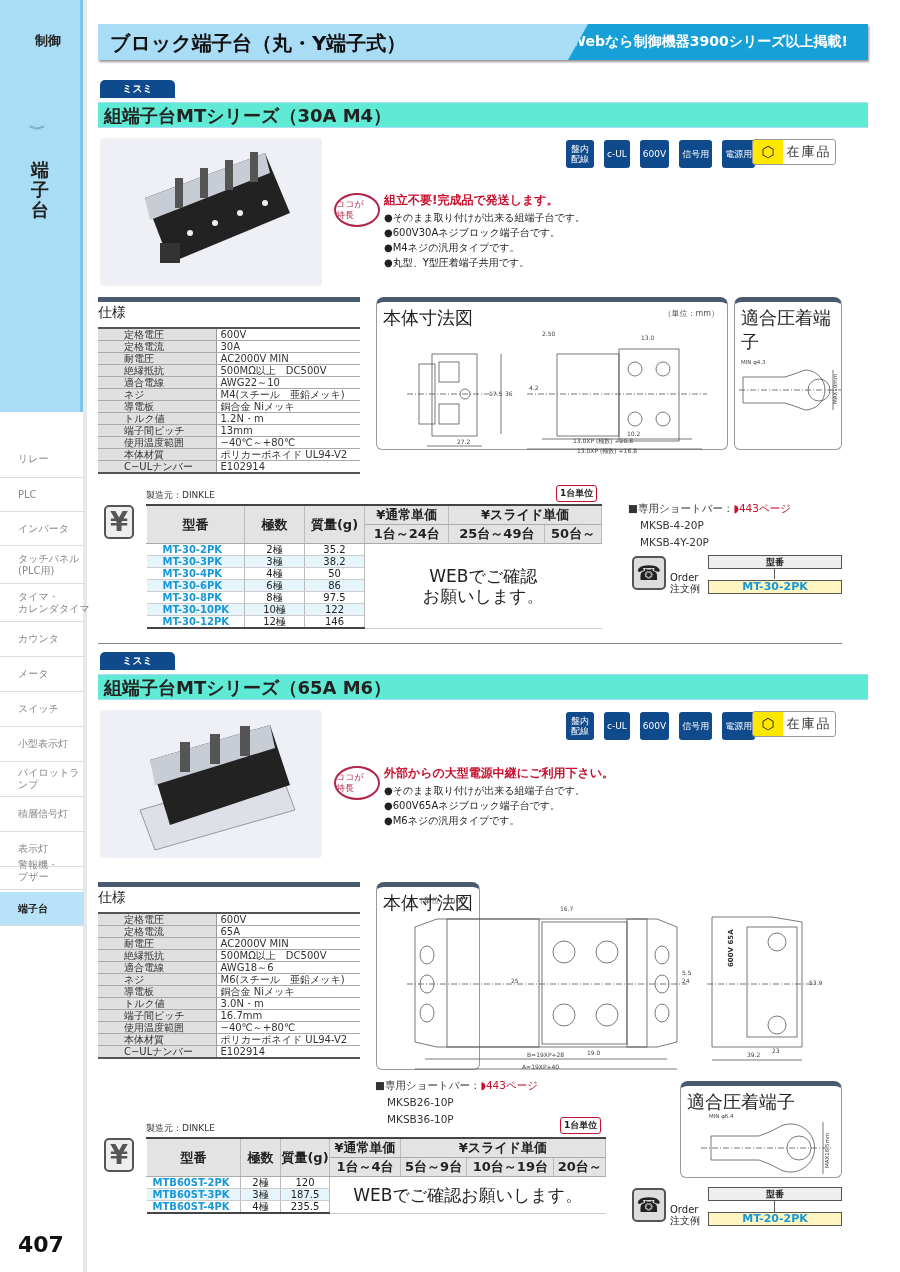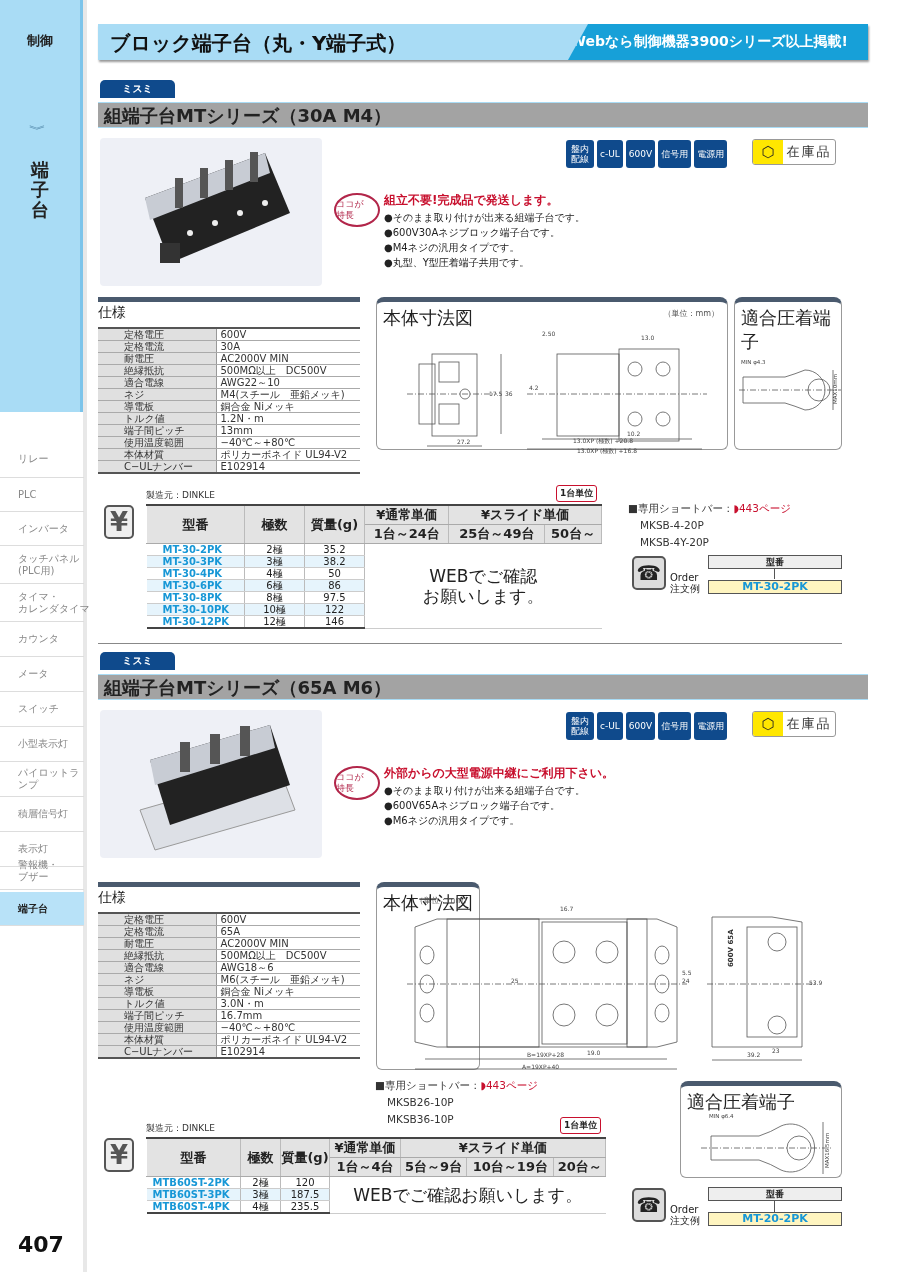--- a/index.html
+++ b/index.html
@@ -2,36 +2,36 @@
 <html><head>
 <meta charset="utf-8">
 <style>
 *{box-sizing:border-box;margin:0;padding:0}
 body{width:900px;height:1272px;background:#fff;font-family:"DejaVu Sans","Liberation Sans",sans-serif;color:#222;position:relative;overflow:hidden}
 .abs{position:absolute}
 
 .side-top{left:0;top:0;width:80px;height:412px;background:#a9dcf5}
 .side-strip{left:80px;top:0;width:3px;height:412px;background:#7cc4ea}
 .side-strip2{left:83px;top:0;width:4px;height:1272px;background:#e8e8e8}
-.side-cat{left:0;width:80px;text-align:center;font-weight:bold;font-size:13px;line-height:14px;color:#222}
+.side-cat{left:8px;width:80px;text-align:center;font-weight:bold;font-size:13px;line-height:14px;color:#222}
 .side-chev{left:32px;top:122px;font-size:11px;color:#5a8fb0;transform:scaleX(1.6)}
 .side-vert{left:28px;top:160px;width:24px;font-size:18px;font-weight:bold;line-height:20px;text-align:center}
 .nav{left:0;width:84px;}
 .nav-item{position:absolute;left:0;width:84px;border-bottom:1px solid #ddd;font-size:10px;color:#888;padding-left:18px;display:flex;align-items:center;line-height:12px}
 .nav-item.active{background:#b8e2f8;color:#222;font-weight:bold}
 .pagenum{left:18px;top:1232px;font-size:22px;font-weight:bold;color:#111}
 
 .hdr{left:98px;top:24px;width:770px;height:36px;background:#a9dcf5;box-shadow:1px 2px 2px #999}
 .hdr-title{left:110px;top:30px;font-size:20px;font-weight:bold;color:#111}
 .hdr-badge{left:568px;top:24px;width:300px;height:36px;background:#17a0d8;clip-path:polygon(20px 0,100% 0,100% 100%,0 100%);color:#fff;font-weight:bold;font-size:14px;display:flex;align-items:center;justify-content:flex-end;padding-right:20px}
 
 .misumi{height:18px;width:75px;background:#0f4a8c;border-radius:5px 5px 0 0;color:#fff;font-size:10px;font-weight:bold;text-align:center;line-height:18px}
-.series-bar{height:26px;width:770px;background:#a3a3a3;border-top:1px solid #a9dcf5;border-bottom:1px solid #a9dcf5;font-size:18px;font-weight:bold;padding-left:6px;line-height:26px}
+.series-bar{height:26px;width:770px;background:#5eead4;border-top:1px solid #a9dcf5;border-bottom:1px solid #a9dcf5;font-size:18px;font-weight:bold;padding-left:6px;line-height:26px}
 .photo{background:#eef0f6;border-radius:4px}
-.tags{display:flex;gap:3px}
+.tags{display:flex;gap:10px}
 .tag{background:#0f4a8c;color:#fff;font-size:9px;border-radius:3px;height:28px;display:flex;align-items:center;justify-content:center;padding:0 3px;line-height:10px;text-align:center}
 .stock{display:flex;border:1px solid #999;border-radius:3px;height:26px;width:84px;overflow:hidden}
 .stock .ico{width:30px;background:#ffe700;display:flex;align-items:center;justify-content:center;font-size:15px}
 .stock .txt{flex:1;font-size:13px;display:flex;align-items:center;justify-content:center;letter-spacing:2px;color:#333}
 .feat-badge{width:46px;height:34px;border:2px solid #b2264a;border-radius:50%;color:#b2264a;font-size:9px;font-weight:normal;text-align:left;line-height:11px;padding-top:4px;background:#fff}
 .feat-title{color:#c8102e;font-weight:bold;font-size:12px}
 .feat-list{font-size:10px;line-height:15px;color:#222}
 
 .spec-title{font-size:14px;border-top:5px solid #4a5a6e;padding-top:2px}
 .spec-table{border-collapse:collapse;font-size:10px;color:#333}

